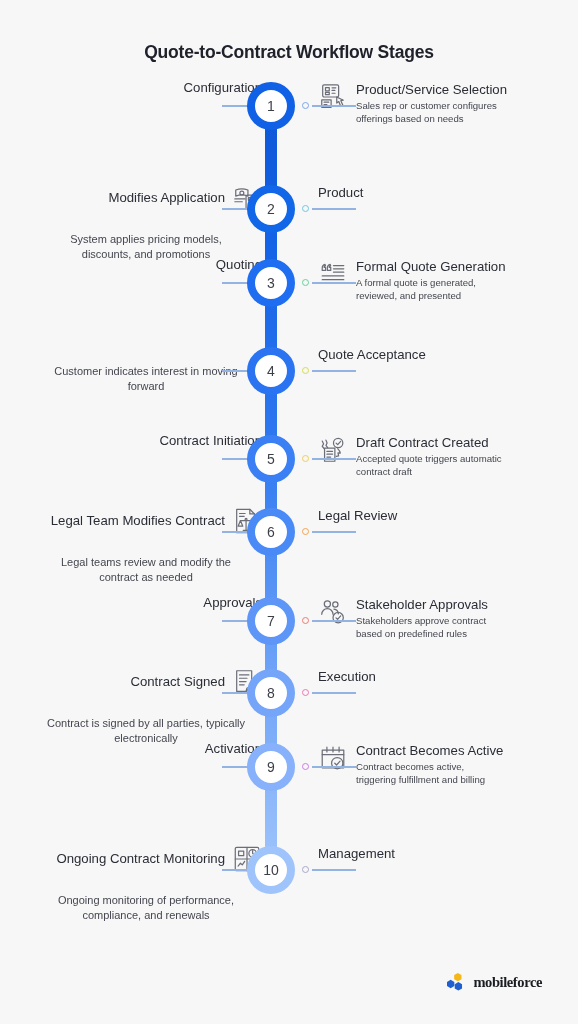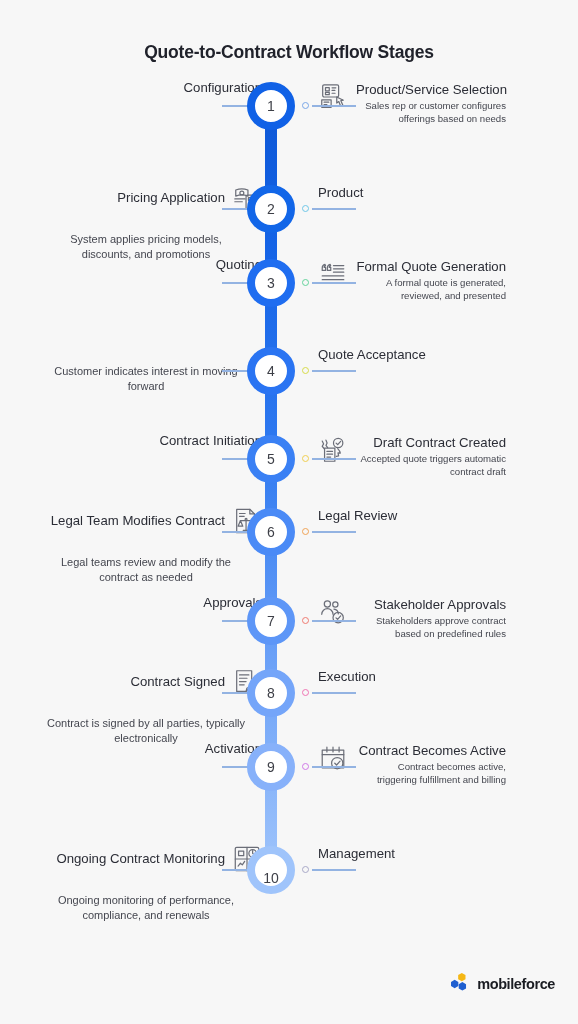--- a/index.html
+++ b/index.html
@@ -106,21 +106,21 @@
   
   .right-block{
     position:absolute;
     left:318px;
     top:-24px;
     width:248px;
     display:flex;
     align-items:flex-start;
     gap:8px;
   }
-  .right-text{display:flex;flex-direction:column;text-align:right;}
+  .right-text{display:flex;flex-direction:column;}
   .right-title{
     font-size:13.2px;
     color:#2b2d36;
     line-height:1.26;
   }
   .right-desc{
     font-size:9.6px;
     color:#44464f;
     line-height:1.4;
     max-width:150px;
@@ -132,22 +132,22 @@
     flex:0 0 auto;
     width:30px;height:30px;
     display:block;
     color:#6b6e78;
   }
   .icon svg{display:block;width:30px;height:30px;}
 
   
   #footer-logo{
     position:absolute;
-    right:23px;bottom:32px;
-    display:flex;align-items:flex-end;gap:6px;
+    right:36px;bottom:32px;
+    display:flex;align-items:center;gap:6px;font-family:Liberation Serif, serif;
   }
   #logo-mark{width:22px;height:20px;display:block;}
   #logo-word{
     font-size:14.5px;
     font-weight:bold;
     color:#1a1c22;
     letter-spacing:-0.4px;
   }
 </style>
 </head>
@@ -187,21 +187,21 @@
       <div class="dot right" style="border-color: rgb(122, 167, 232);"></div>
       <div class="node" style="border: 8px solid rgb(16, 97, 230);">
         <span class="node-num">1</span>
       </div>
     </div>
     <div class="stage" style="top: 209px;">
       <div class="lead left" style="background: rgb(147, 179, 226);"></div>
       <div class="lead right" style="background: rgb(147, 179, 226);"></div>
       <div class="left-block">
         <div class="left-head-row">
-          <div class="left-title">Pricing Application</div>
+          <div class="left-title">Modifies Application</div>
           <span class="icon">
             <svg viewBox="0 0 32 32" fill="none" stroke="currentColor" stroke-width="1.3" stroke-linecap="round" stroke-linejoin="round">
               <path d="M4 7.5c4-1.6 9-1.6 13 0v6.5c-4-1.6-9-1.6-13 0z"></path>
               <circle cx="10.5" cy="10.7" r="2.1"></circle>
               <path d="M3 17h11M3 20h8"></path>
               <rect x="15" y="13" width="13" height="15" rx="1.5"></rect>
               <rect x="17.5" y="15.5" width="8" height="3"></rect>
               <path d="M18 21h1.6M21.5 21h1.6M25 21h1.6M18 24h1.6M21.5 24h1.6M25 24h1.6"></path>
             </svg>
           </span>
@@ -437,21 +437,21 @@
         </div>
         <div class="left-desc center">Ongoing monitoring of performance, compliance, and renewals</div>
       </div>
       <div class="right-block mid">
         <div class="right-text">
           <div class="right-title">Management</div>
         </div>
       </div>
       <div class="dot left" style="border-color: rgb(169, 169, 200);"></div>
       <div class="dot right" style="border-color: rgb(169, 169, 200);"></div>
-      <div class="node" style="border: 8px solid rgb(159, 196, 251); align-items: flex-end;">
+      <div class="node" style="border: 8px solid rgb(159, 196, 251);">
         <span class="node-num">10</span>
       </div>
     </div>
   </div>
 
 <div id="footer-logo">
   <span id="logo-mark">
     <svg viewBox="0 0 24 22" xmlns="http://www.w3.org/2000/svg">
       <polygon points="14,1 18,3.3 18,7.9 14,10.2 10,7.9 10,3.3" fill="#f5b715"></polygon>
       <polygon points="6.2,8.5 10.2,10.8 10.2,15.4 6.2,17.7 2.2,15.4 2.2,10.8" fill="#1f5fd0"></polygon>

